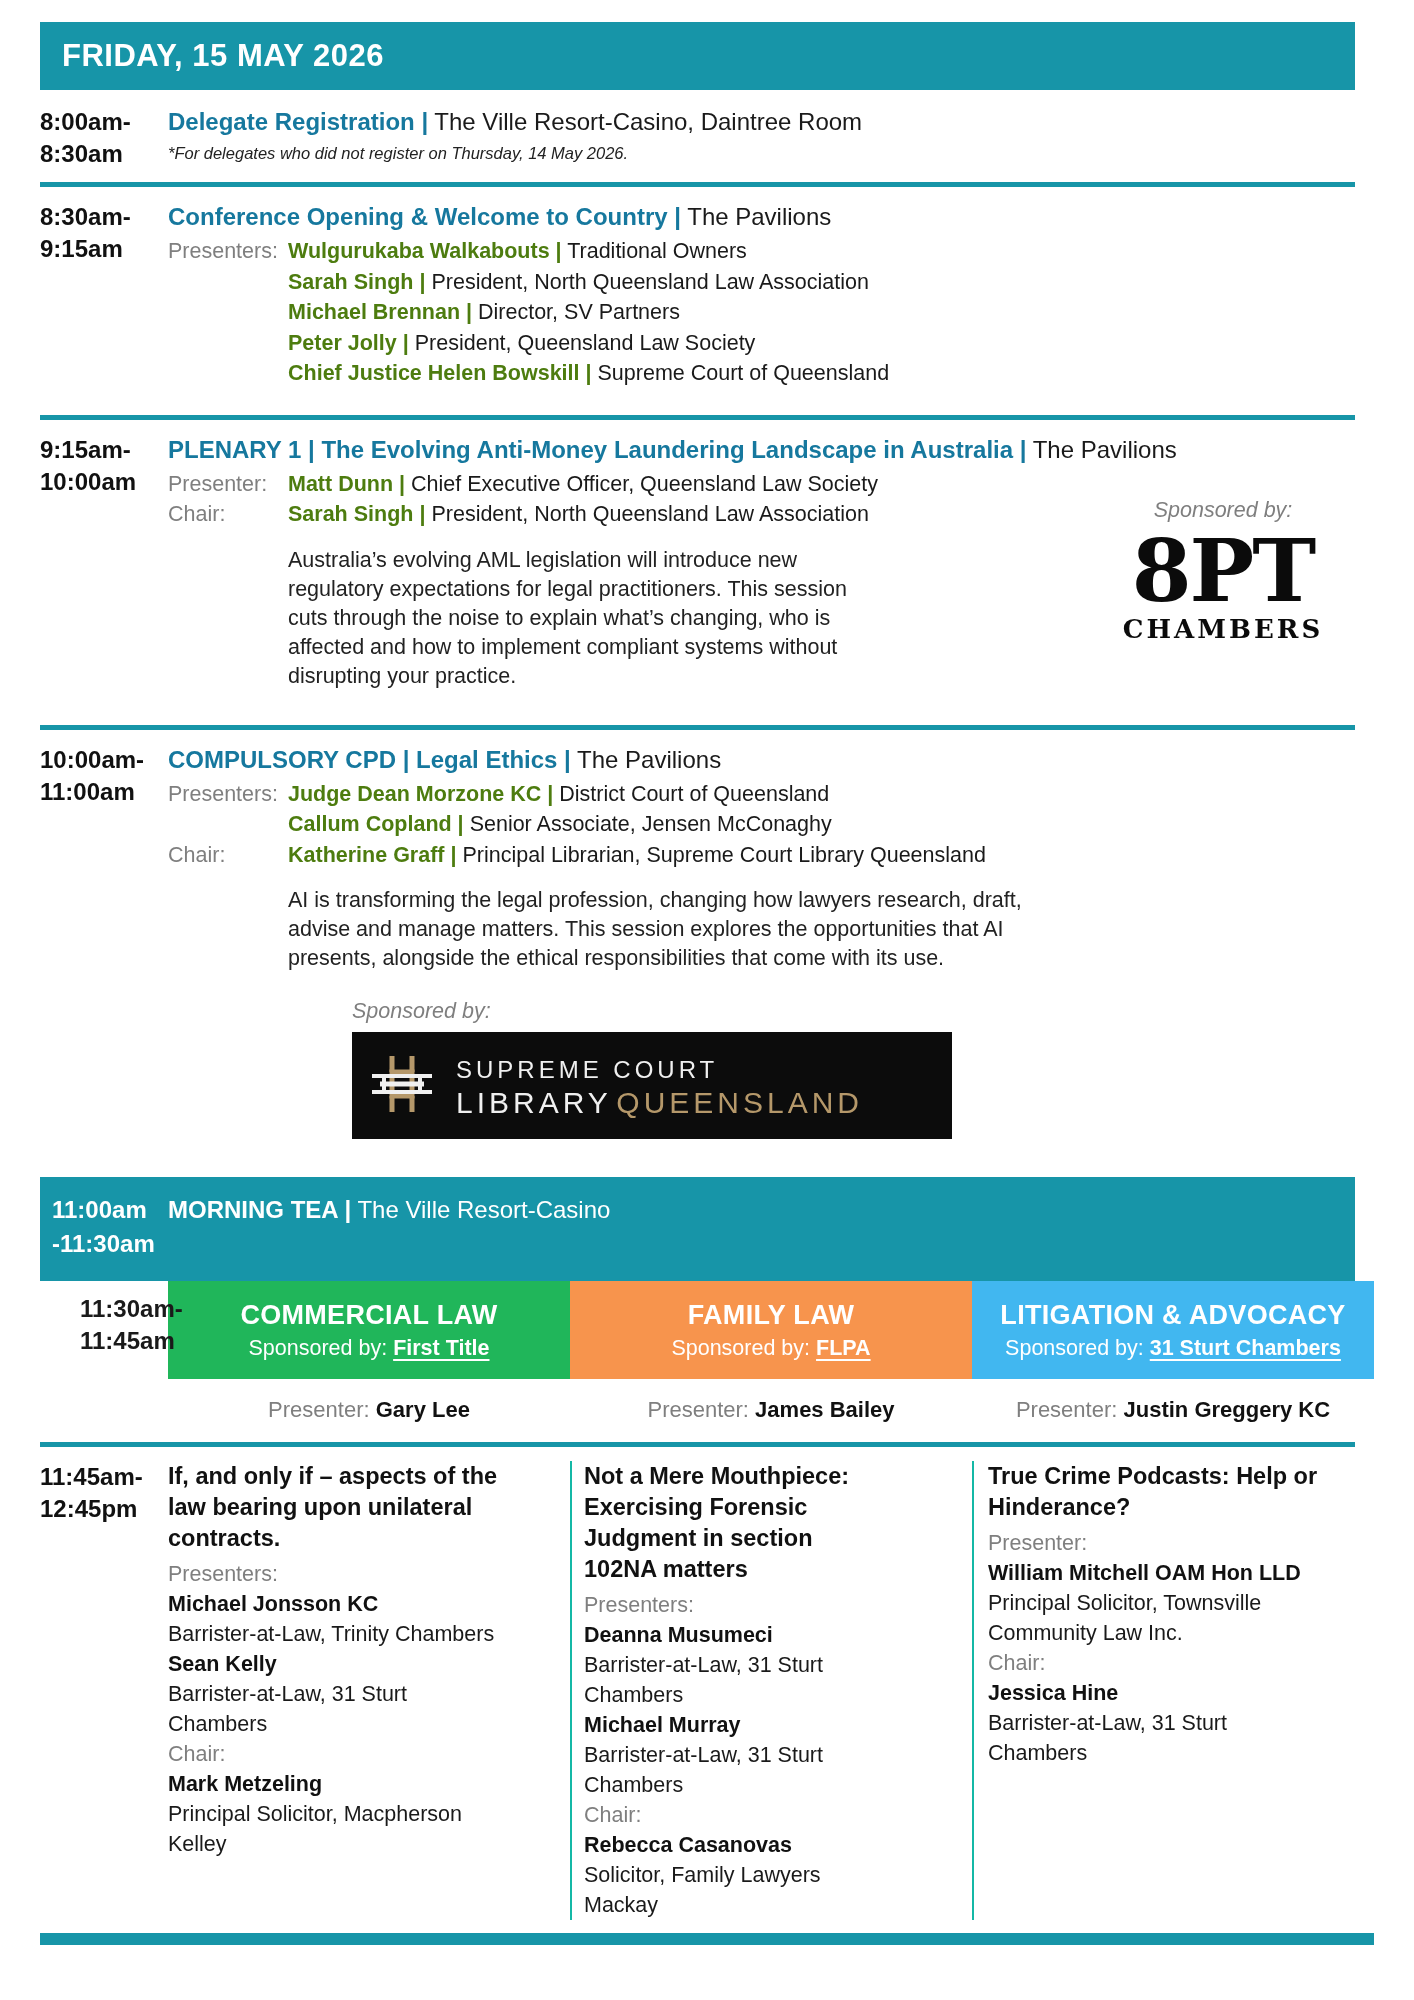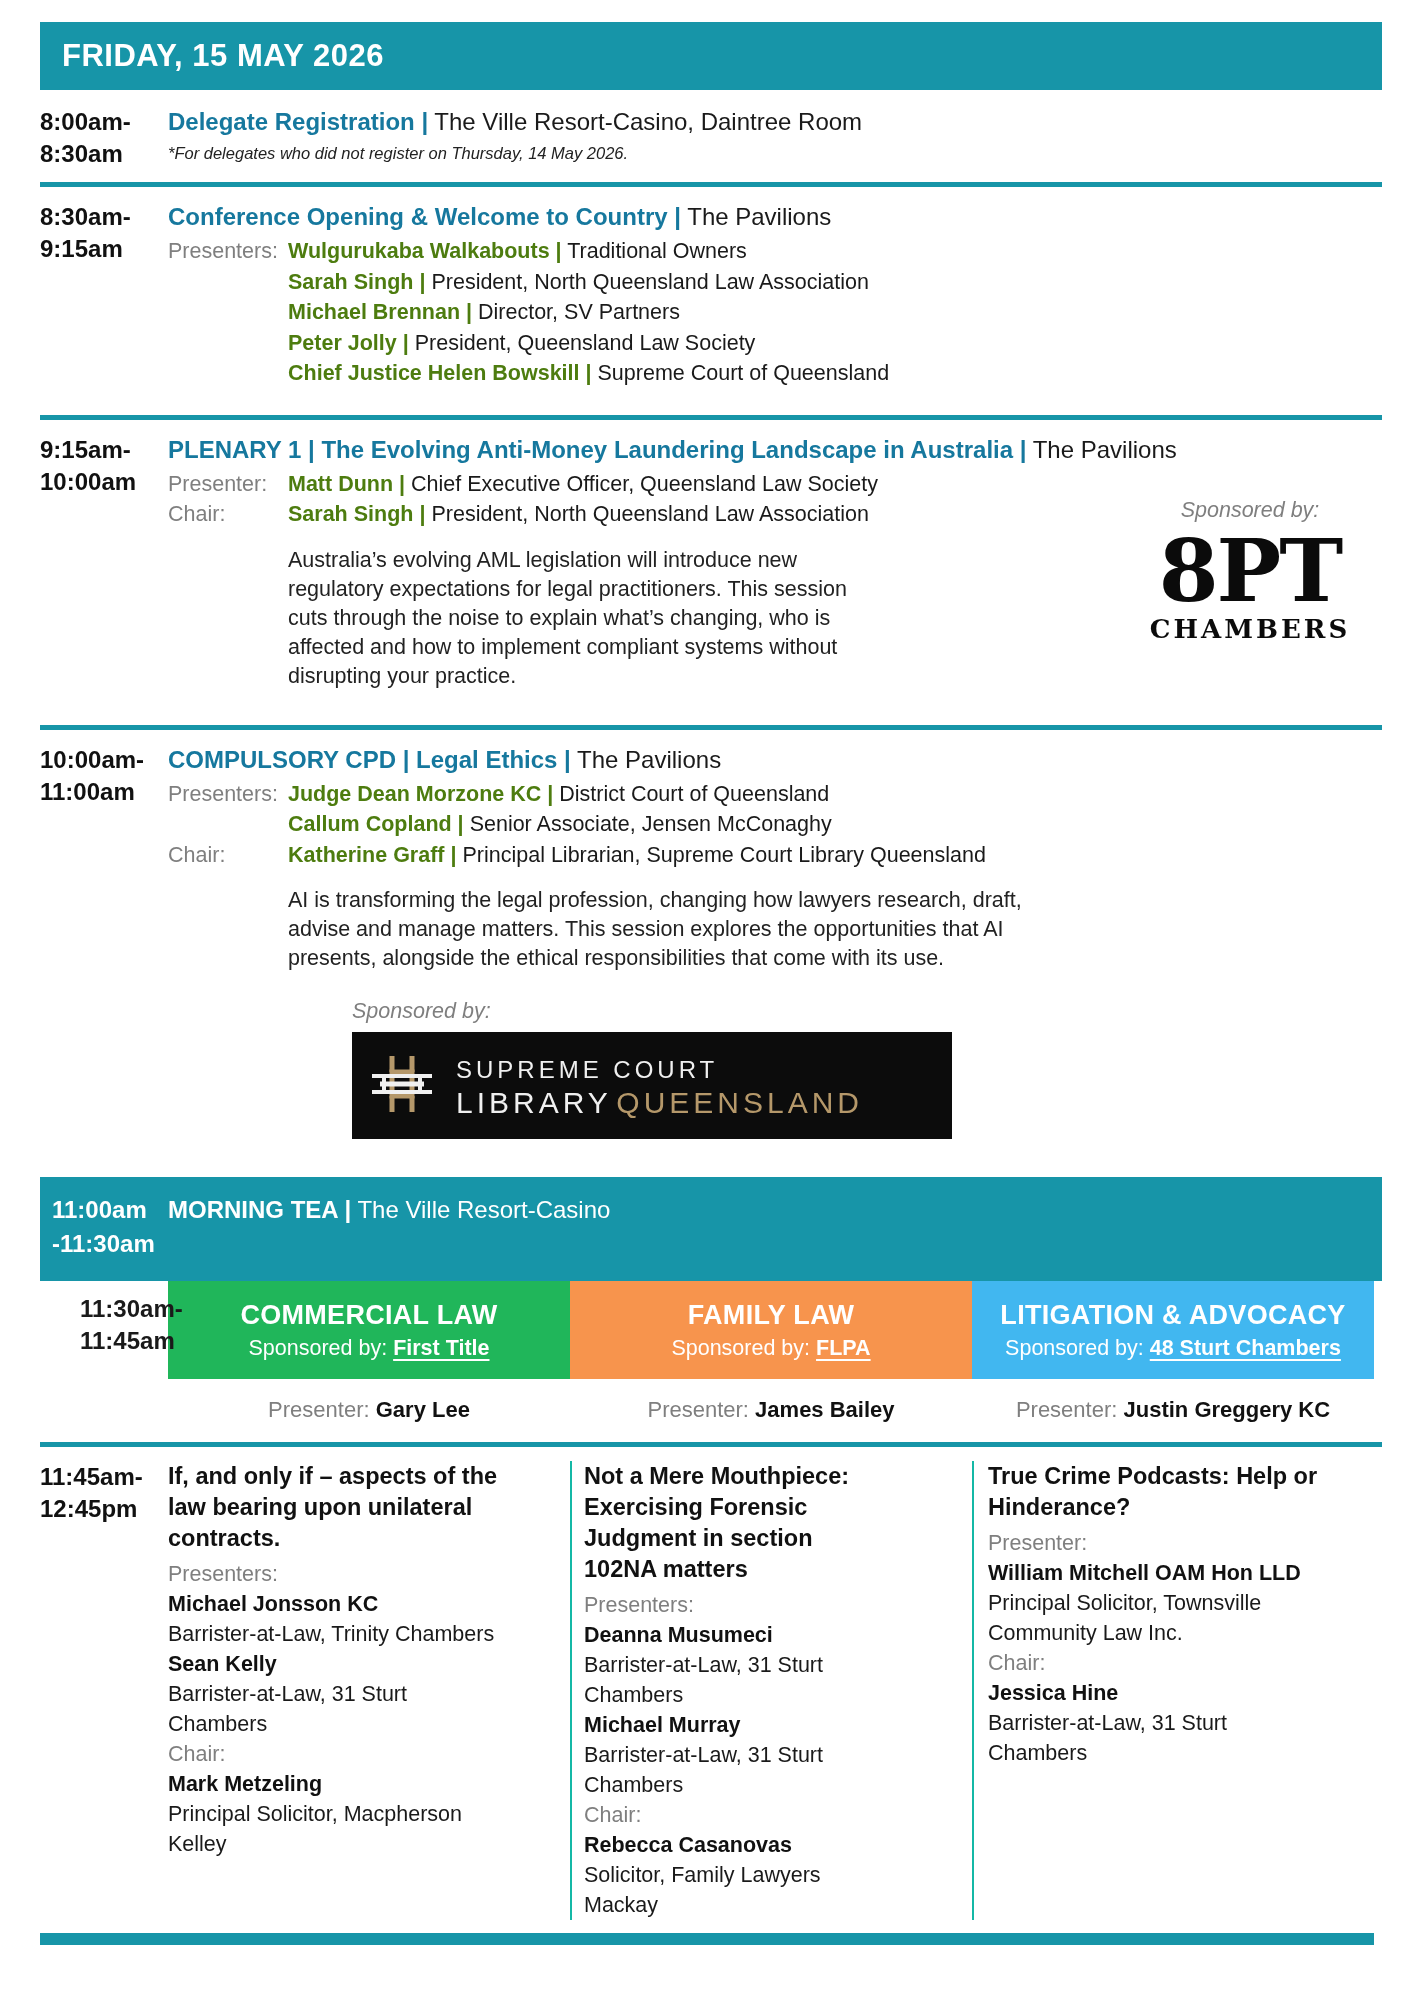--- a/index.html
+++ b/index.html
@@ -2,21 +2,21 @@
 <html><head>
 <meta charset="utf-8">
 <style>
   * { margin:0; padding:0; box-sizing:border-box; }
   html,body { background:#ffffff; }
   body {
     width:1414px; height:2000px;
     font-family:"Liberation Sans", sans-serif;
     color:#1a1a1a;
   }
-  .page { position:relative; width:1414px; height:2000px; padding:22px 32px 0 40px; overflow:hidden; }
+  .page { position:relative; width:1414px; height:2000px; padding:22px 59px 0 40px; overflow:hidden; }
 
   
   .teal-bg { background:#1795a8; }
   .divider { height:5px; background:#1795a8; }
   .row { display:flex; }
   .timecol { width:128px; flex:none; font-size:24px; font-weight:bold; line-height:32px; color:#111; }
   .content { flex:1; min-width:0; }
   .title-line { font-size:24px; line-height:31px; }
   .tt { color:#16789e; font-weight:bold; }
   .loc { color:#1a1a1a; font-weight:normal; }
@@ -245,21 +245,21 @@
       <div class="stream-box green">
         <div class="stream-title">COMMERCIAL LAW</div>
         <div class="stream-sub"><span>Sponsored by:</span> <span class="sp-link">First Title</span></div>
       </div>
       <div class="stream-box orange">
         <div class="stream-title">FAMILY LAW</div>
         <div class="stream-sub"><span>Sponsored by:</span> <span class="sp-link">FLPA</span></div>
       </div>
       <div class="stream-box blue">
         <div class="stream-title">LITIGATION &amp; ADVOCACY</div>
-        <div class="stream-sub"><span>Sponsored by:</span> <span class="sp-link">48 Sturt Chambers</span></div>
+        <div class="stream-sub"><span>Sponsored by:</span> <span class="sp-link">31 Sturt Chambers</span></div>
       </div>
     </div>
   </div>
 
   <div class="presenter-row">
     <div class="presenter-cell"><span class="p-lbl">Presenter:</span> <span class="p-name">Gary Lee</span></div>
     <div class="presenter-cell"><span class="p-lbl">Presenter:</span> <span class="p-name">James Bailey</span></div>
     <div class="presenter-cell"><span class="p-lbl">Presenter:</span> <span class="p-name">Justin Greggery KC</span></div>
   </div>
 

